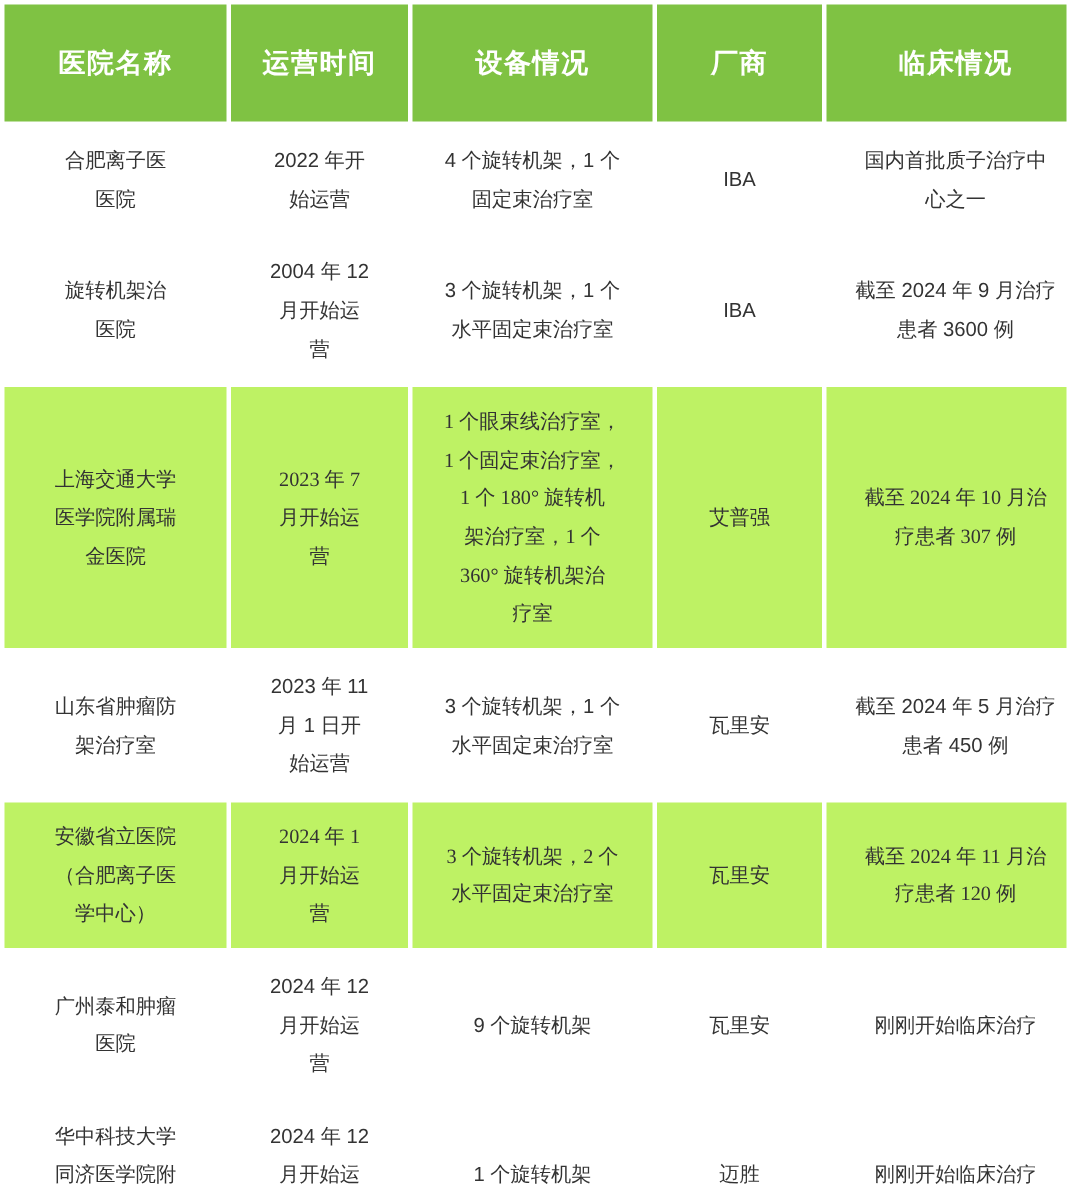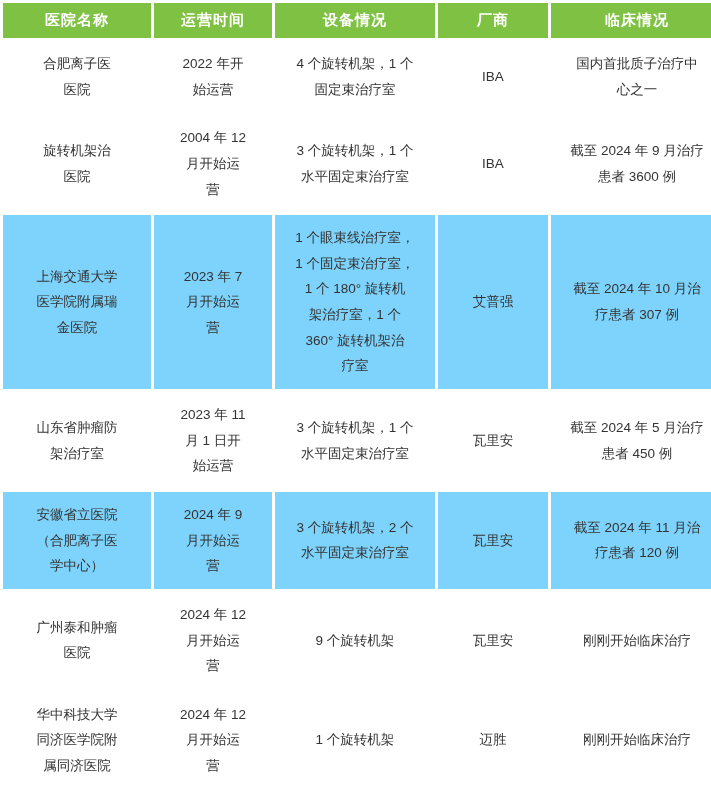--- a/index.html
+++ b/index.html
@@ -15,38 +15,38 @@
   }
   table {
     border-collapse: separate;
     border-spacing: 3px;
     width: 711px;
     table-layout: fixed;
   }
   thead th {
     background: #7fc243;
     color: #ffffff;
-    font-size: 15px;
+    font-size: 18px;
     font-weight: bold;
     text-align: center;
-    padding: 8px 4px;
+    padding: 27px 4px;
     letter-spacing: 1px;
     border: none;
   }
   tbody td {
     text-align: center;
     vertical-align: middle;
     font-size: 13.5px;
     color: #333333;
     line-height: 1.9;
     padding: 10px 8px;
     border: none;
   }
   tbody tr.row-light td { background: #ffffff; }
-  tbody tr.row-dark td  { background: #7dd3fc; }
+  tbody tr.row-dark td  { background: #bef264; font-family: Liberation Serif, serif; }
 
   col.c0 { width: 148px; }
   col.c1 { width: 118px; }
   col.c2 { width: 160px; }
   col.c3 { width: 110px; }
   col.c4 { width: 172px; }
 
   .cell-text {
     display: block;
     white-space: pre-line;
@@ -165,21 +165,21 @@
 患者 450 例</span>
         </td>
     </tr>
     <tr class="row-dark">
       <td>
           <span class="cell-text">安徽省立医院
 （合肥离子医
 学中心）</span>
         </td>
       <td>
-          <span class="cell-text">2024 年 9
+          <span class="cell-text">2024 年 1
 月开始运
 营</span>
         </td>
       <td>
           <span class="cell-text">3 个旋转机架，2 个
 水平固定束治疗室</span>
         </td>
       <td>
           <span class="cell-text">瓦里安</span>
         </td>

